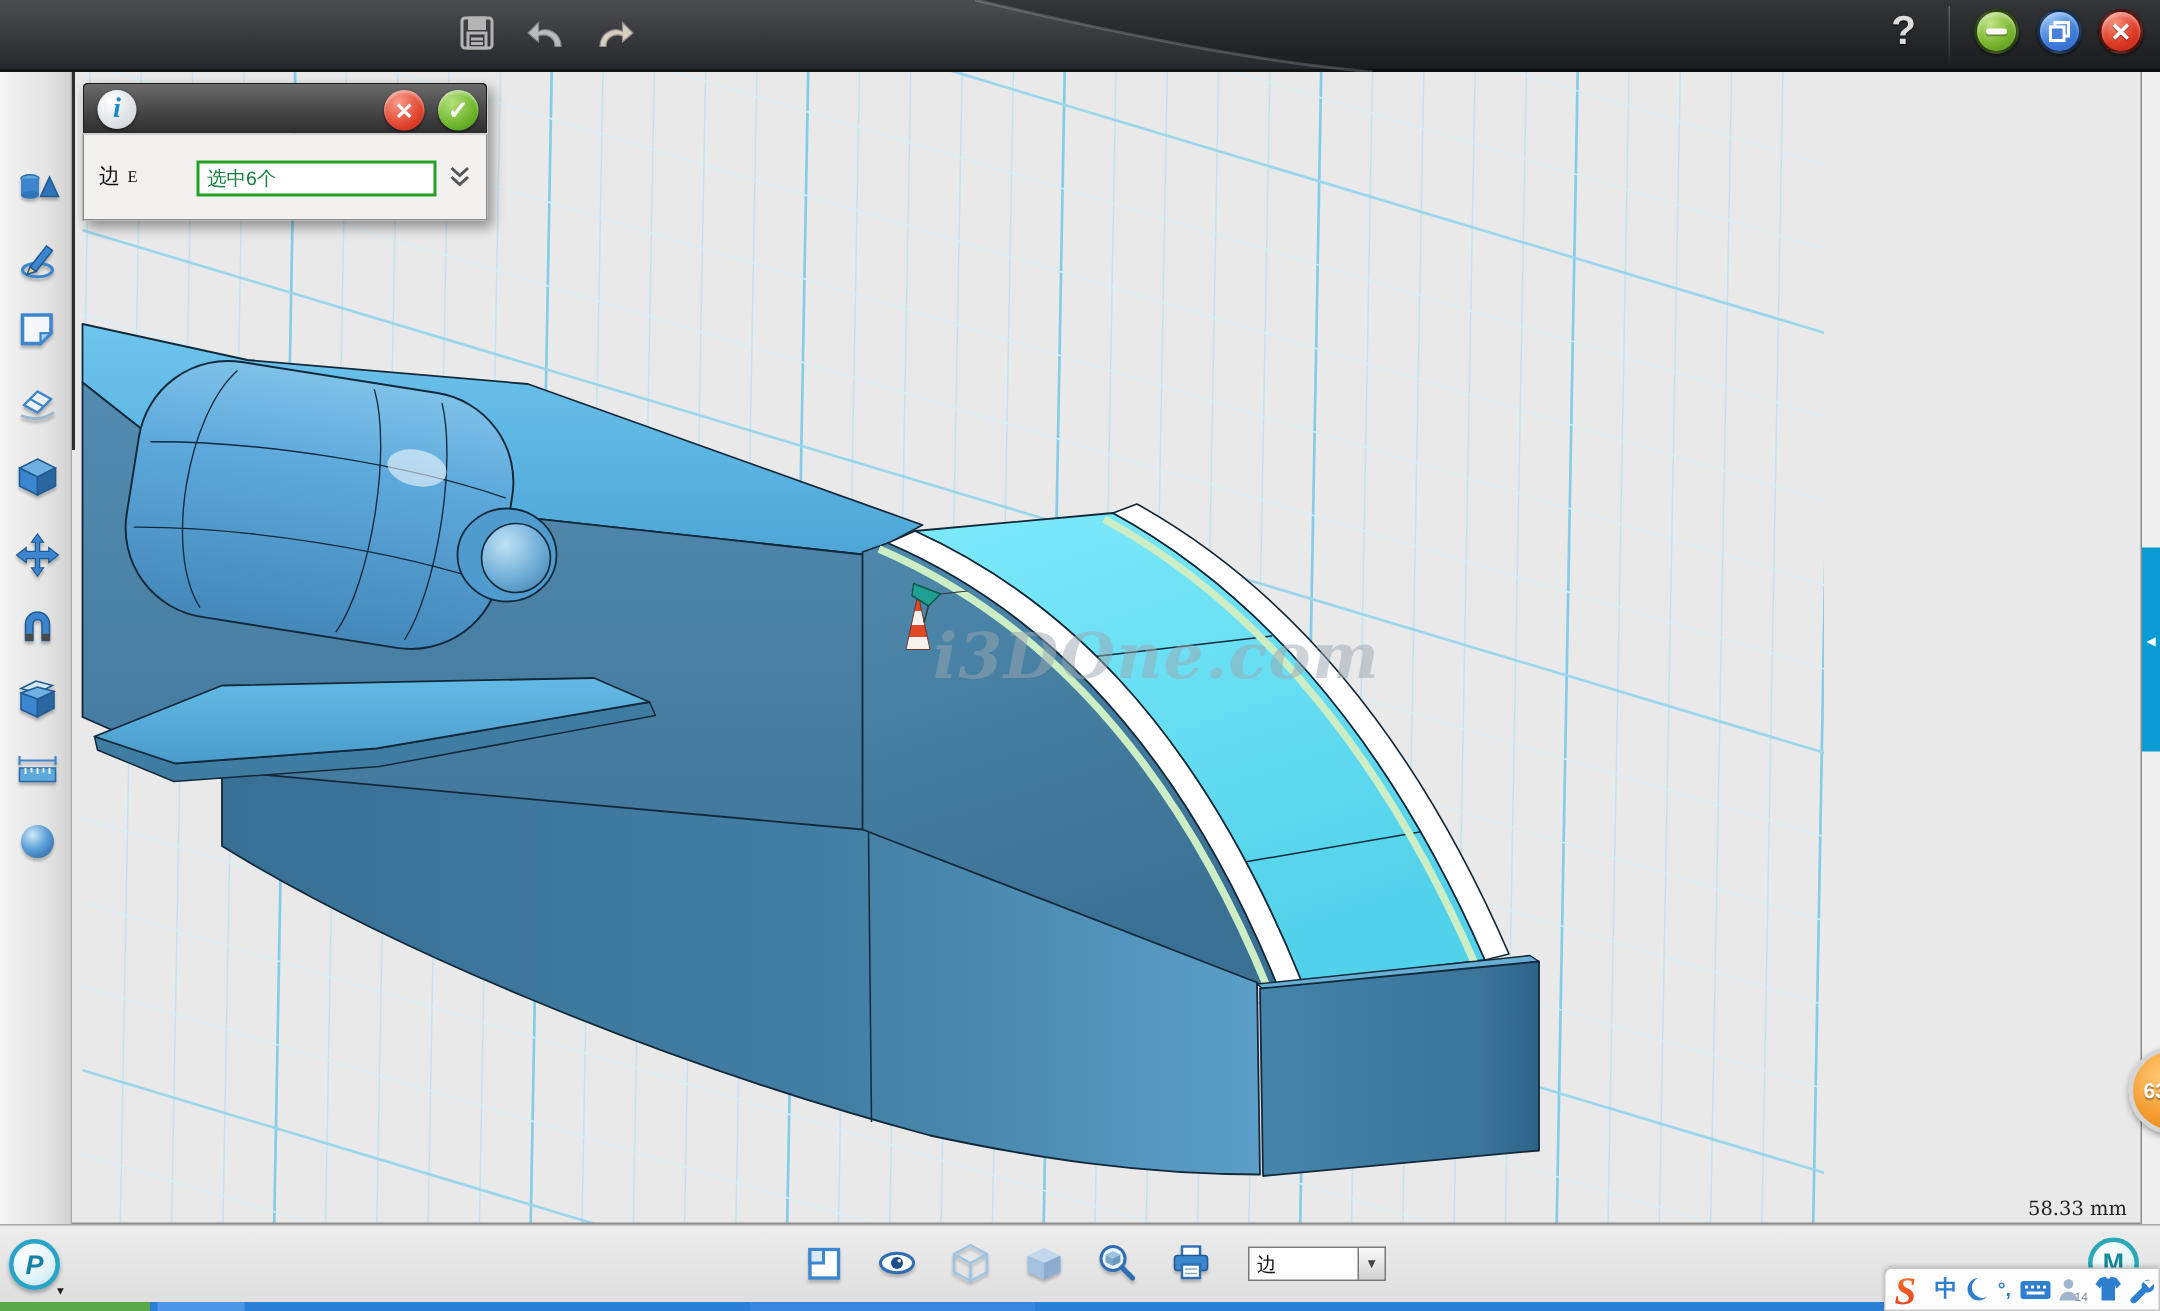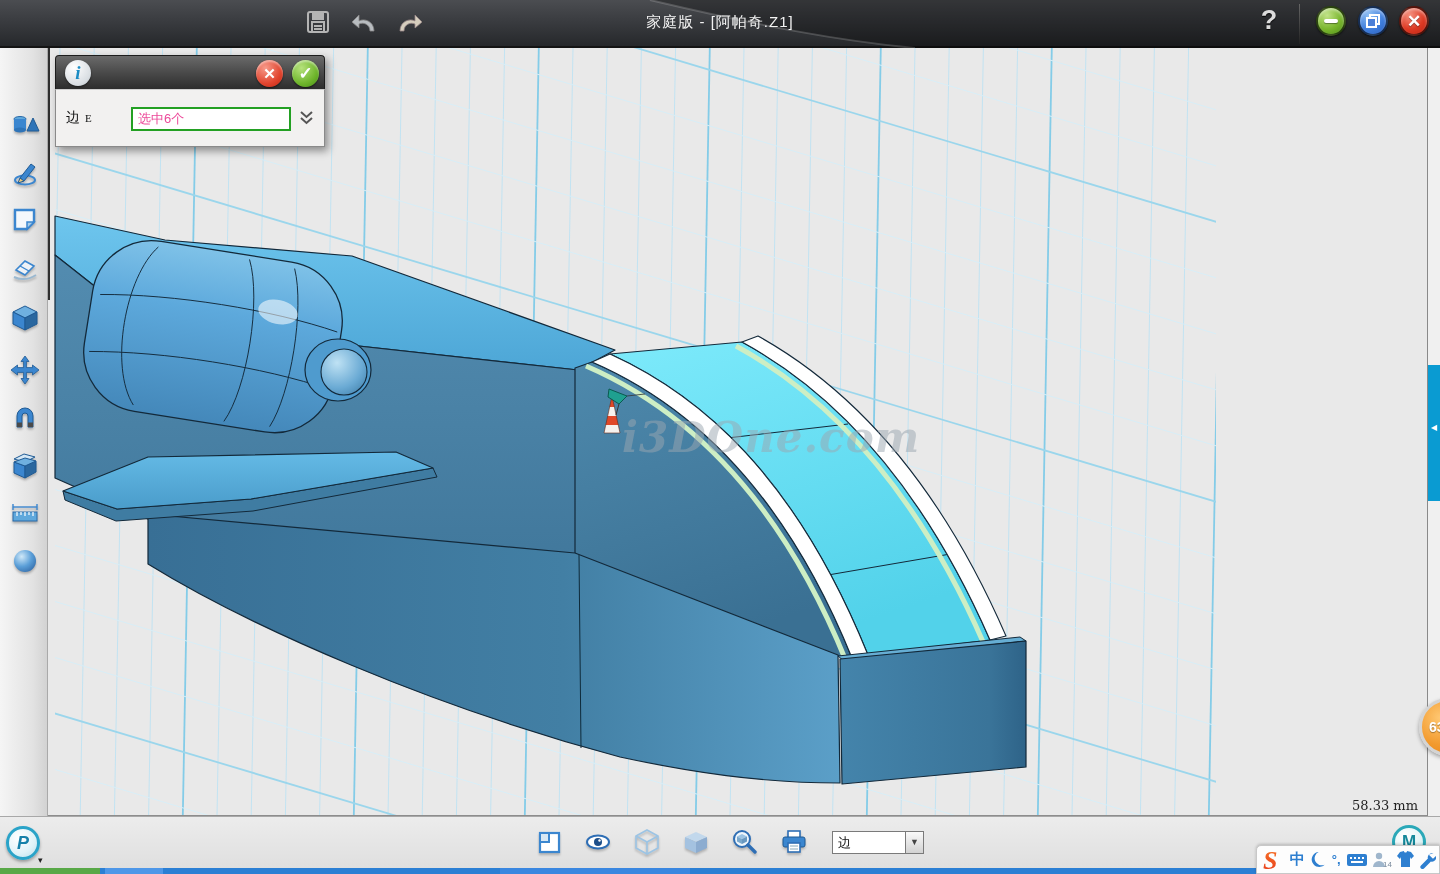--- a/index.html
+++ b/index.html
@@ -58,21 +58,21 @@
   .dlg-btn { position:absolute; top:4px; width:27px; height:27px; border-radius:50%; cursor:pointer;
     display:flex; align-items:center; justify-content:center; color:#fff; font-weight:bold;
     box-shadow:0 1px 2px rgba(0,0,0,.55), inset 0 2px 2px rgba(255,255,255,.45); }
   .dlg-btn.cancel { left:200px; background:radial-gradient(circle at 35% 30%,#f79a8a,#e1452f 60%,#bf2410); font-size:15px; }
   .dlg-btn.ok     { left:236px; background:radial-gradient(circle at 35% 30%,#b6e27c,#6fb52c 60%,#448c12); font-size:17px; }
   .dlg-body { height:58px; background:#f2f1f0; border:1px solid #8a8a8a; border-top:1px solid #cfcfcf;
     display:flex; align-items:center; padding-left:10px; position:relative; }
   .dlg-label { font-size:14px; color:#111; }
   .dlg-key { font-size:11px; color:#111; margin-left:5px; font-family:"Liberation Serif",serif; }
   .dlg-input { position:absolute; left:75px; top:17px; width:160px; height:24px;
-    border:2px solid #23a023; background:#fff; font-size:13px; padding-left:5px; color:#ec4899;
+    border:2px solid #23a023; background:#fff; font-size:13px; padding-left:5px; color:#15803d;
     font-family:"Liberation Sans",sans-serif; }
   .dlg-chevrons { position:absolute; left:243px; top:19px; cursor:pointer; }
 
   
   .gutter { position:absolute; left:1427px; top:48px; width:13px; height:768px;
     background:#f0f0f0; border-left:1px solid #8a8a8a; z-index:15; }
   .panel-tab { position:absolute; left:1428px; top:365px; width:12px; height:136px;
     background:#0a9bd2; z-index:16; cursor:pointer; display:flex; justify-content:center; }
   .panel-tab span { color:#fff; font-size:8px; margin-top:58px; }
   .notif-badge { position:absolute; left:1419px; top:698px; width:58px; height:58px; border-radius:50%;
@@ -143,21 +143,20 @@
         <svg width="28" height="28">
           <path d="M24,23 C24,13 14,10 9,13 L9,7 L2,14 L9,20 L9,16 C13,14 20,16 20,23 Z" fill="#b8bcc0" stroke="#888" stroke-width="0.8"></path>
         </svg>
       </div>
       <div class="tb-tool">
         <svg width="28" height="28">
           <path d="M4,23 C4,13 14,10 19,13 L19,7 L26,14 L19,20 L19,16 C15,14 8,16 8,23 Z" fill="#d6cebe" stroke="#988" stroke-width="0.8"></path>
         </svg>
       </div>
     </div>
-    <div class="tb-title">家庭版 - [阿帕奇.Z1]</div>
     <div class="tb-help"><span>?</span></div>
     <div class="tb-sep"></div>
     <div class="winbtn min">
         <div class="bar"></div>
       </div>
     <div class="winbtn rest">
       <svg width="14" height="14">
         <rect x="4" y="1" width="9" height="9" fill="none" stroke="#fff" stroke-width="2"></rect>
         <rect x="1" y="4" width="9" height="9" fill="#4a7fd8" stroke="#fff" stroke-width="2"></rect>
       </svg>

